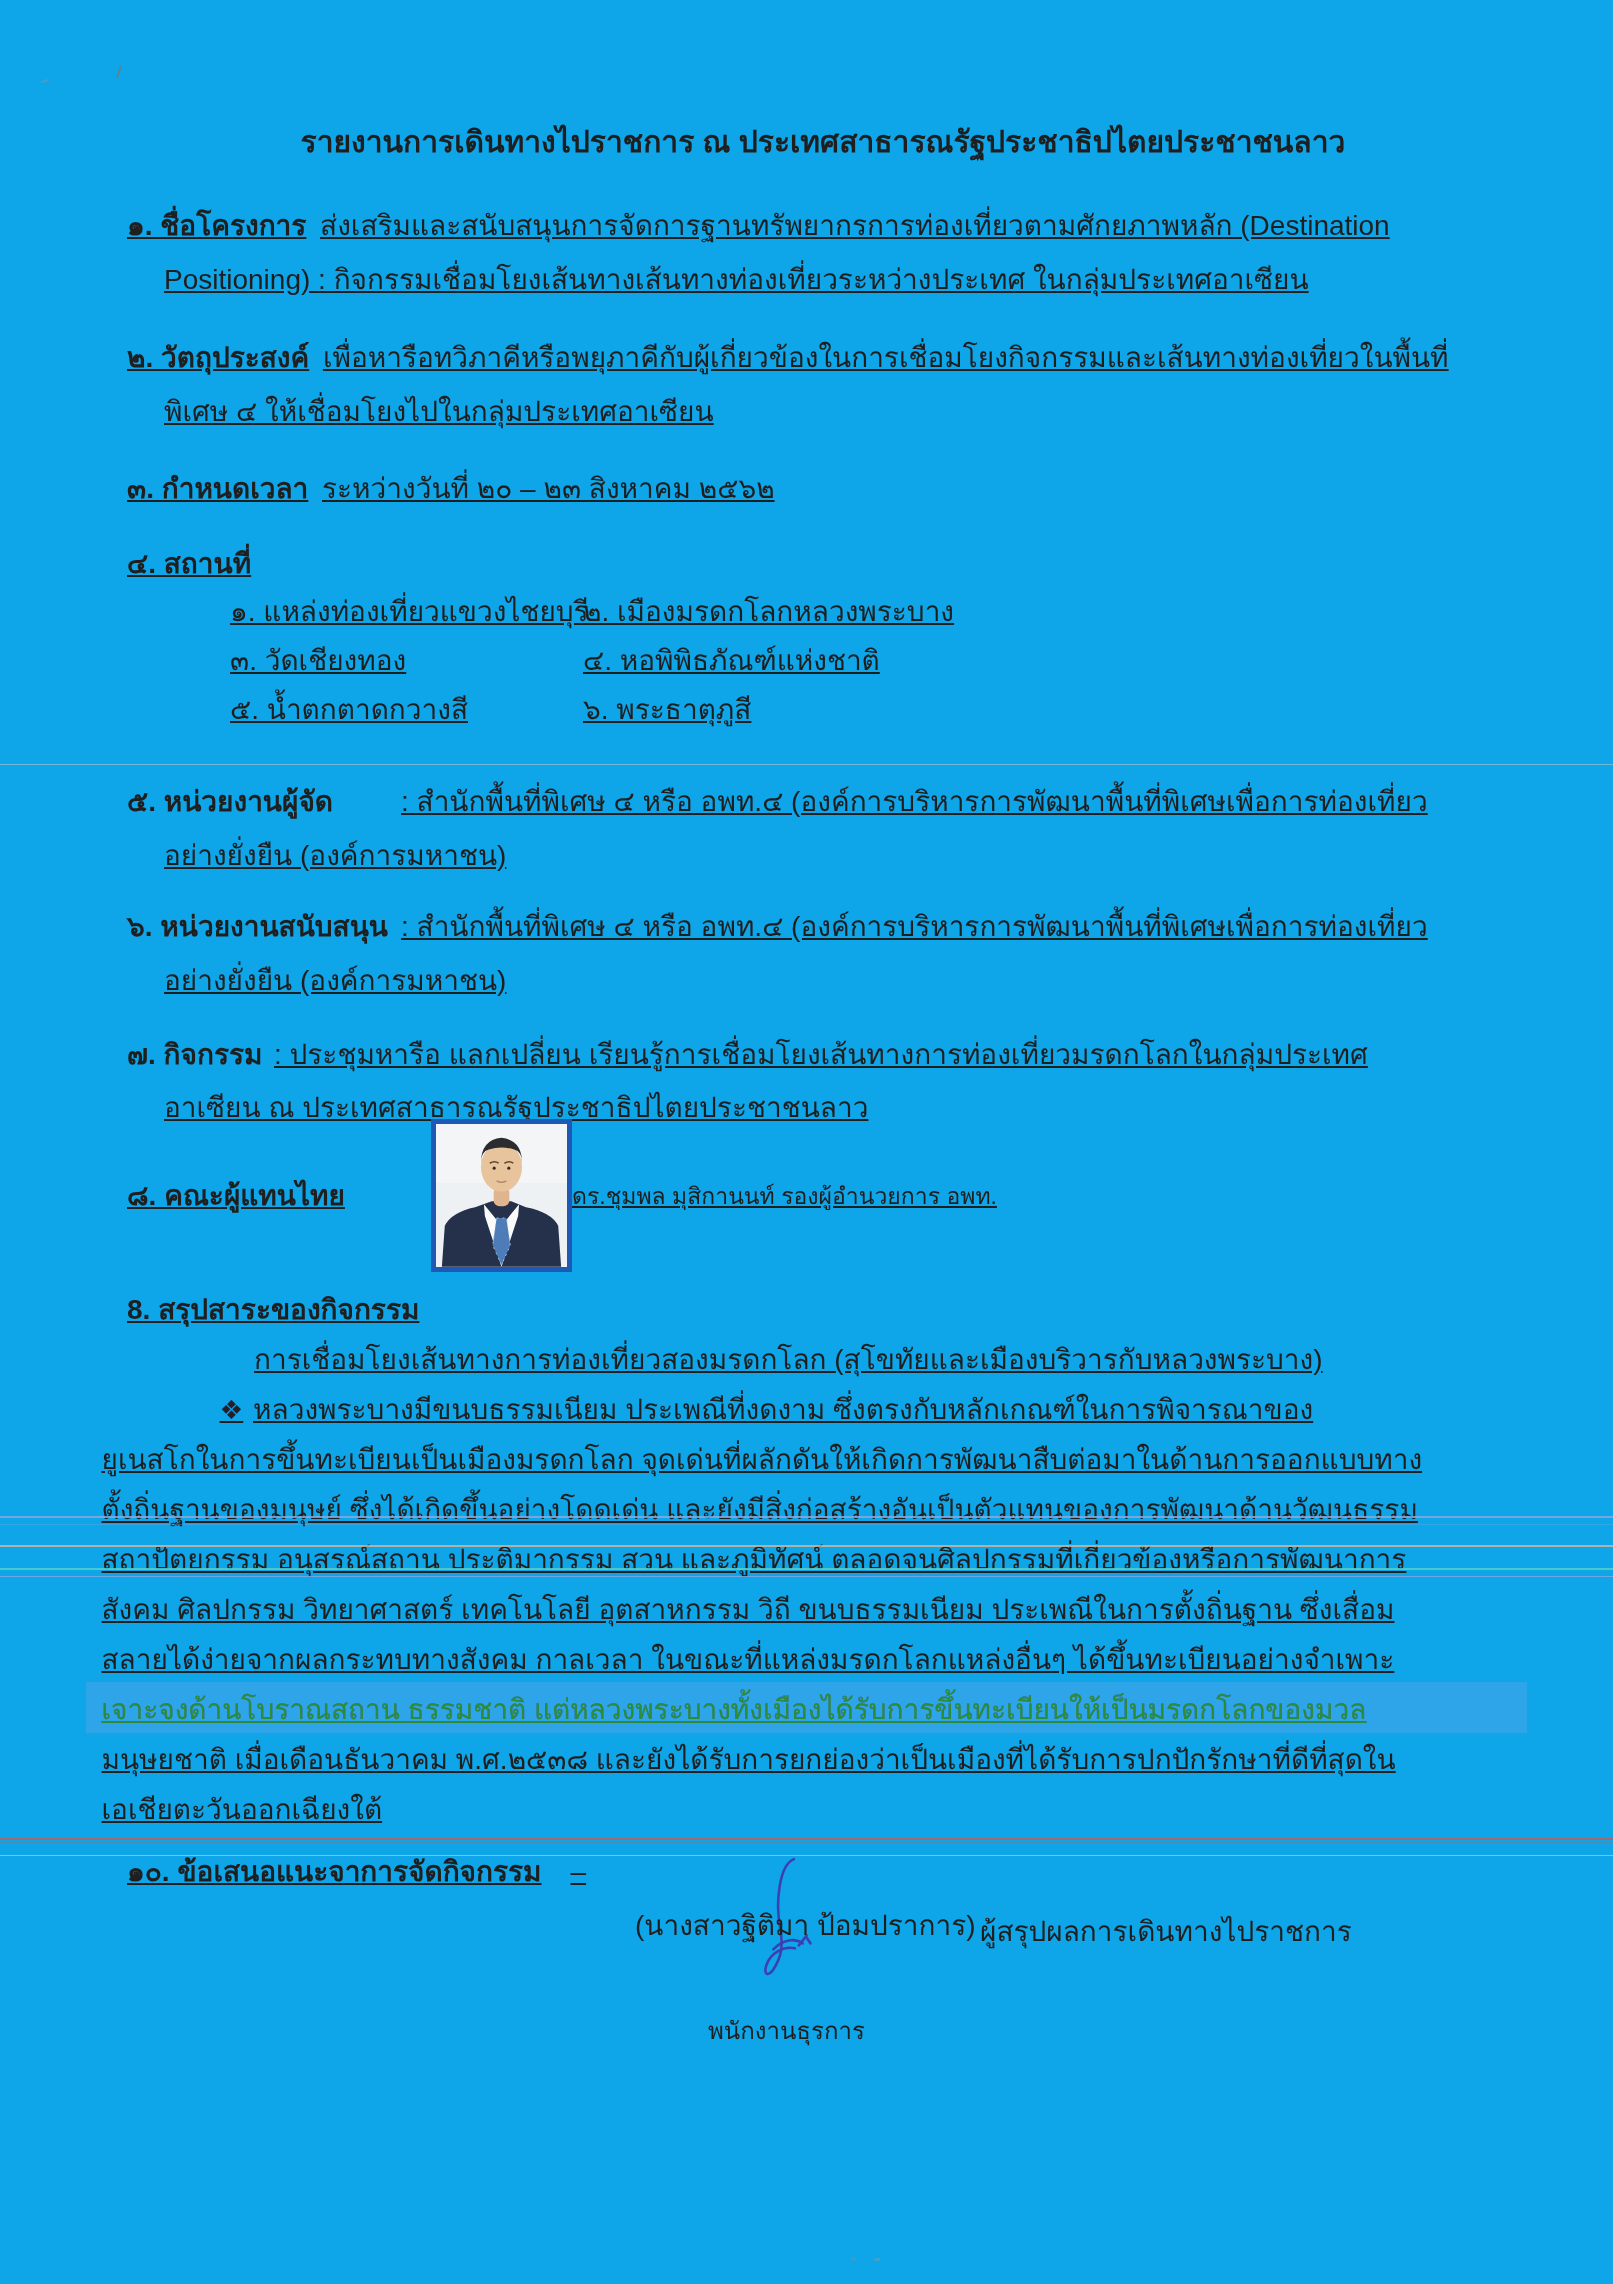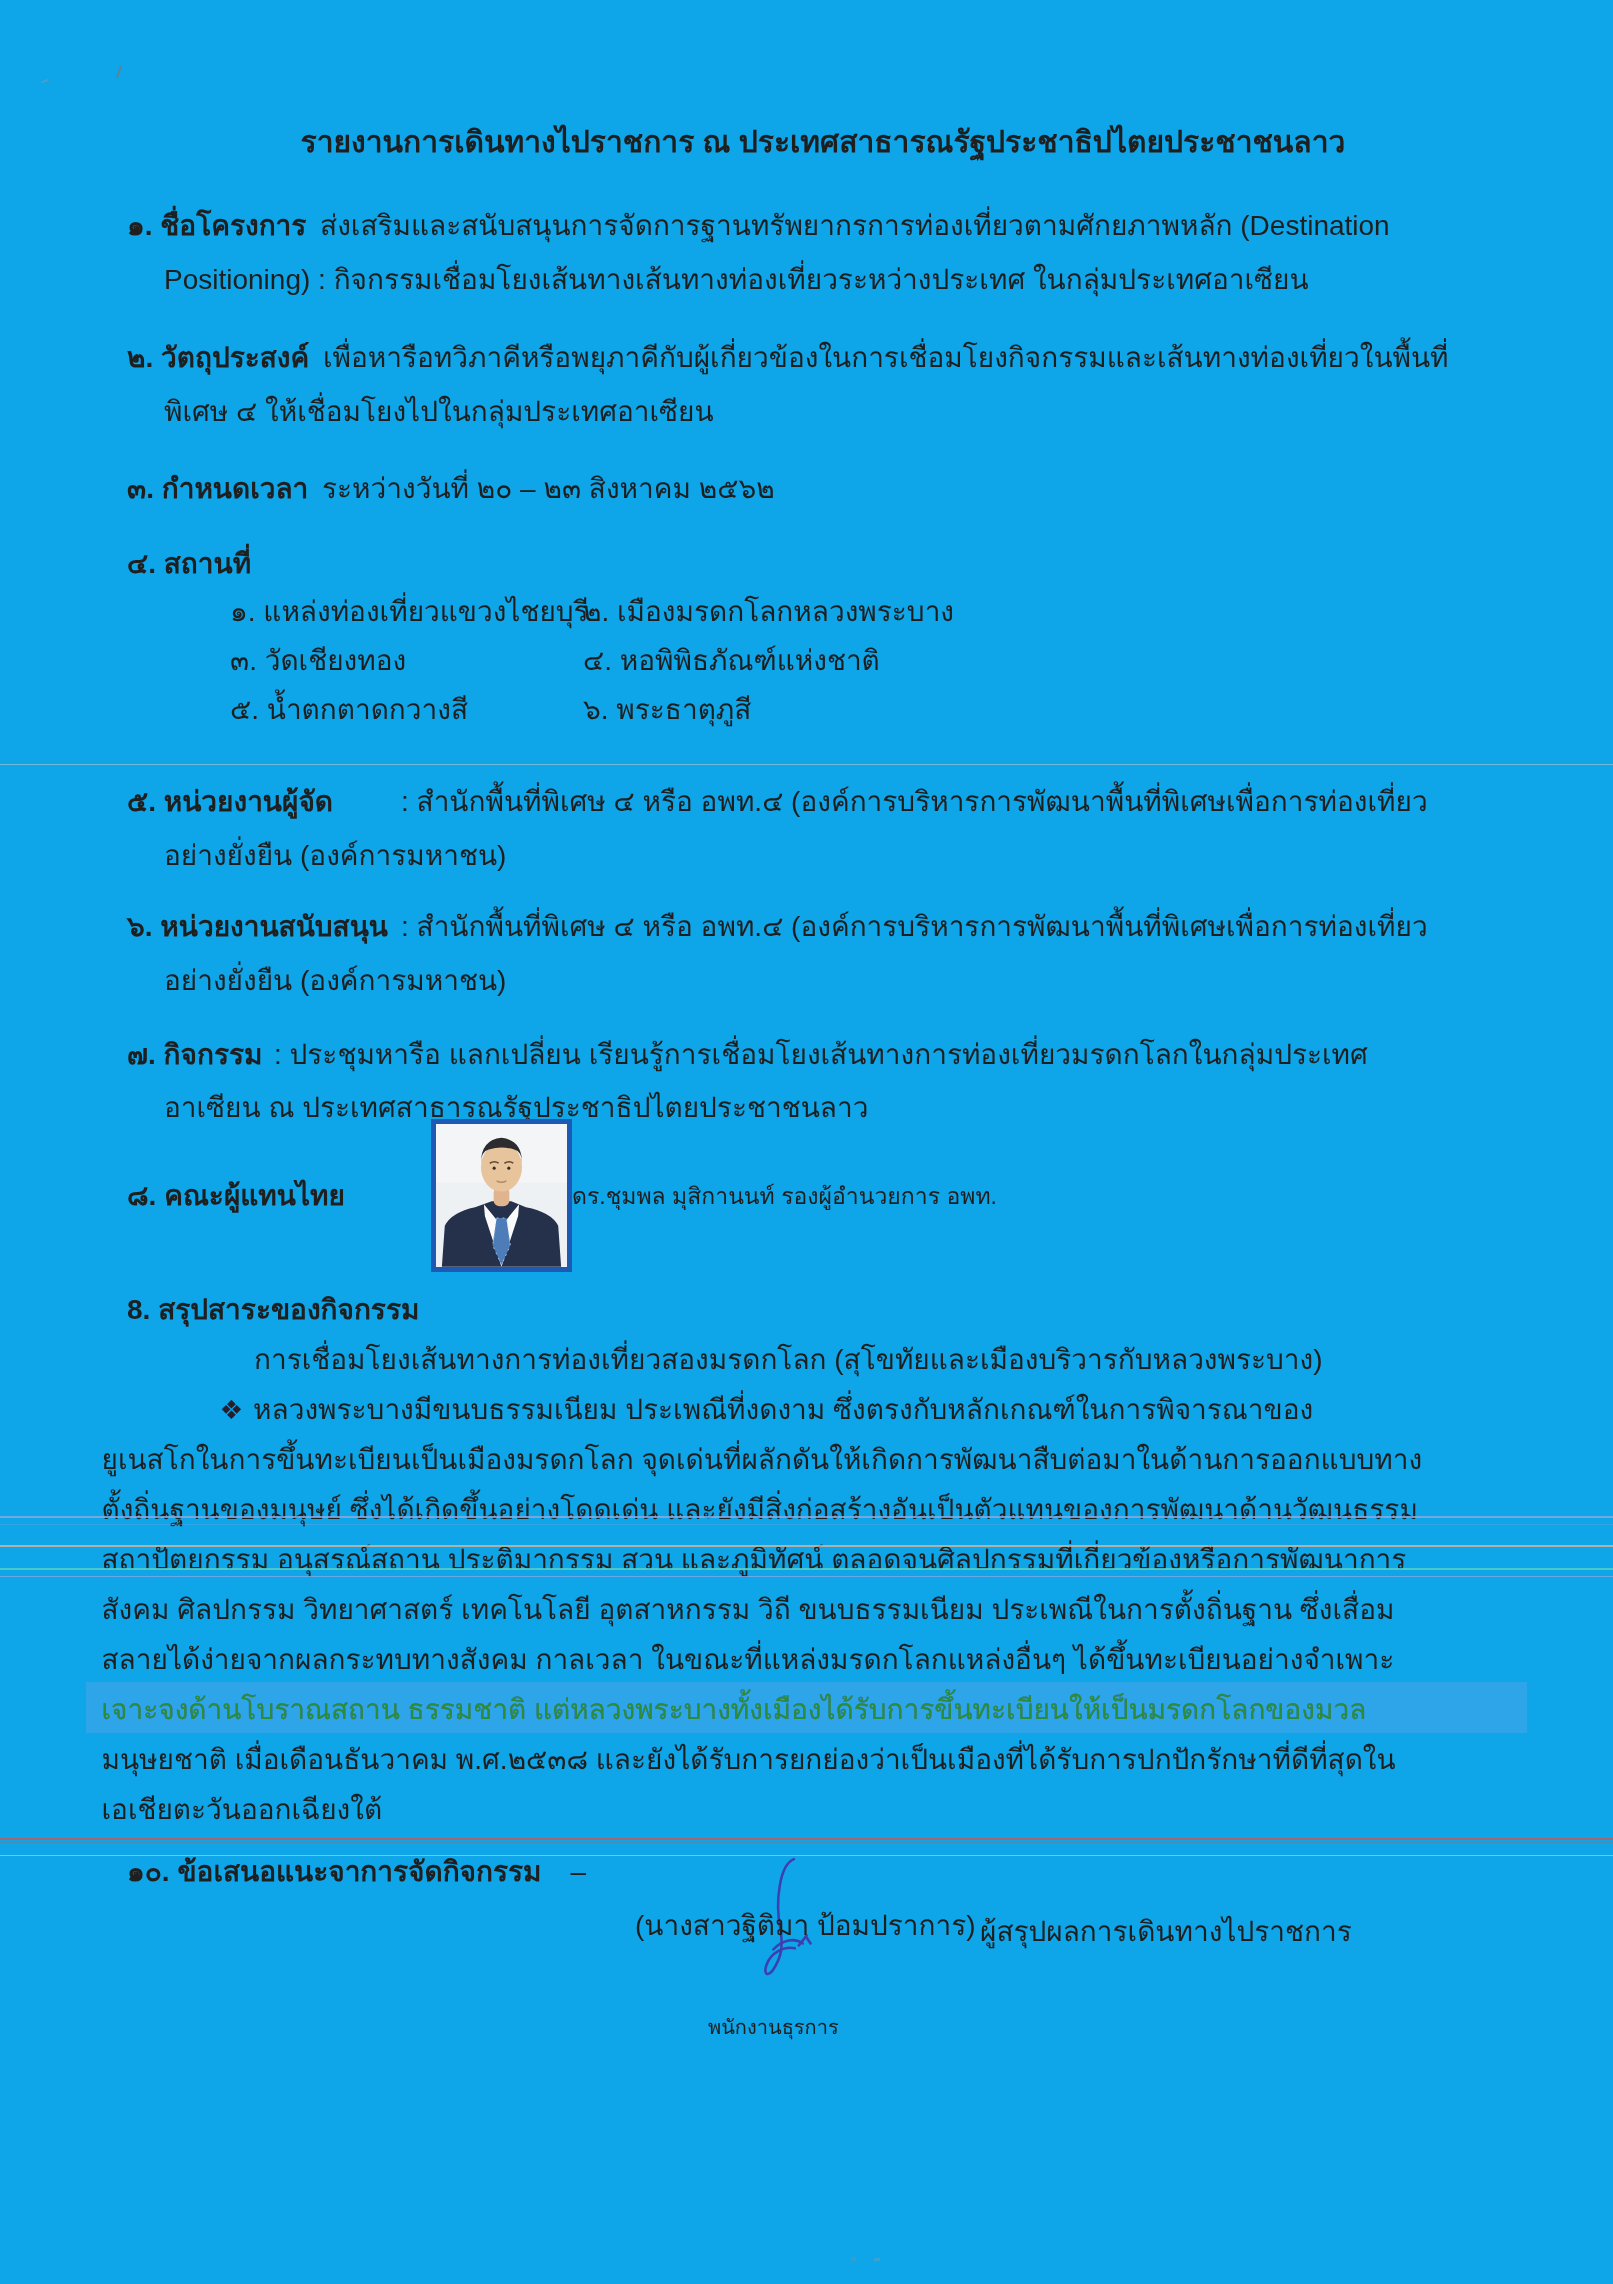--- a/index.html
+++ b/index.html
@@ -12,21 +12,21 @@
     color:#1f1f1f;
     overflow:hidden;
   }
   .content{padding:0 94px 0 127px;}
   .title{
     padding-top:120px;
     text-align:center;
     font-size:30px;font-weight:700;
     line-height:44px;white-space:nowrap;
   }
-  .item{font-size:28px;line-height:54px;}
+  .item{font-size:28px;line-height:54px;text-decoration:underline;}
   .item .line{white-space:nowrap;}
   .hd{font-weight:700;}
   .hd.mr{margin-right:13.7px;}
   .hd.w280{display:inline-block;min-width:274px;}
   .hd.w150{display:inline-block;min-width:147px;}
   .cont{padding-left:37px;}
 
   #item1{margin-top:35px;}
   #item2{margin-top:23.5px;}
   #item3{margin-top:23.5px;}
@@ -60,21 +60,21 @@
   .pline{white-space:nowrap;}
   .pline.first{padding-left:118px;}
   .bullet{font-size:26.5px;margin-right:9.8px;color:#261f2b;}
   #item10{margin-top:13px;line-height:47px;}
   #item10 .dash{margin-left:29px;}
 
   
   .sig-svg{position:absolute;left:740px;top:1855px;}
   .sig-certifier{position:absolute;left:980px;top:1909px;font-size:28px;white-space:nowrap;}
   .sig-name{position:absolute;left:635px;top:1903px;font-size:28px;white-space:nowrap;}
-  .sig-position{position:absolute;left:708px;top:2011px;font-size:20px;white-space:nowrap;}
+  .sig-position{position:absolute;left:708px;top:2011px;font-size:24px;white-space:nowrap;}
 
   
   .art{position:absolute;left:0;width:100%;pointer-events:none;}
   .a1{top:764px;height:1px;background:#c9c9c9;opacity:.55;}
   .a2{top:1516px;height:2px;background:#8aa7dd;opacity:.85;}
   .a2b{top:1524px;height:1px;background:#8aa7dd;opacity:.3;}
   .a3{top:1545px;height:2px;background:#dbb493;opacity:.8;}
   .a4{top:1568px;height:2px;background:#52cfc7;opacity:.85;}
   .a5{top:1576px;height:1px;background:#b9a9e0;opacity:.55;}
   .a6{top:1838px;height:2px;background:#b4625f;opacity:.9;}

